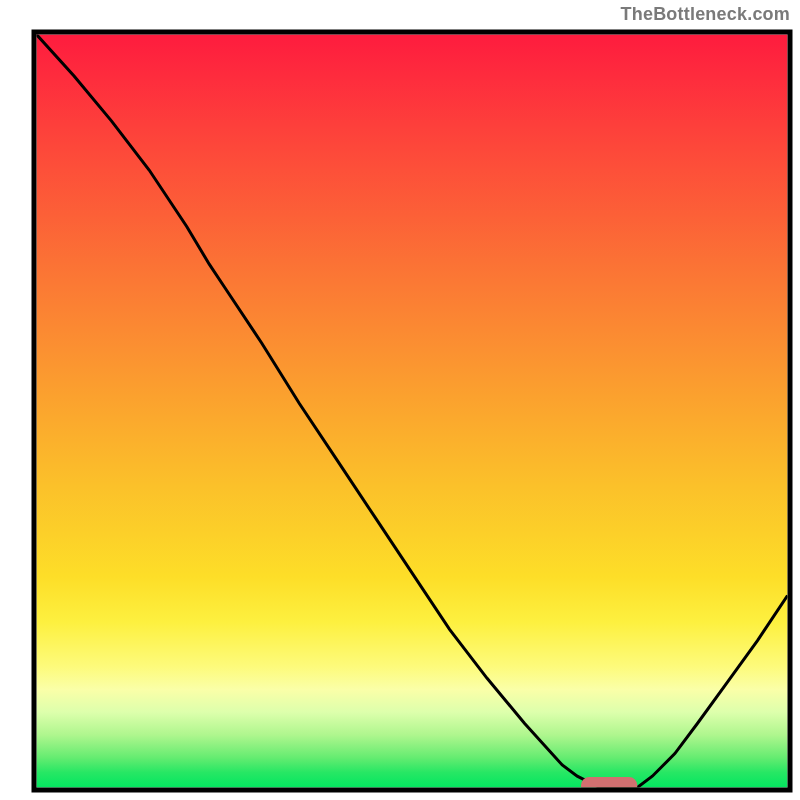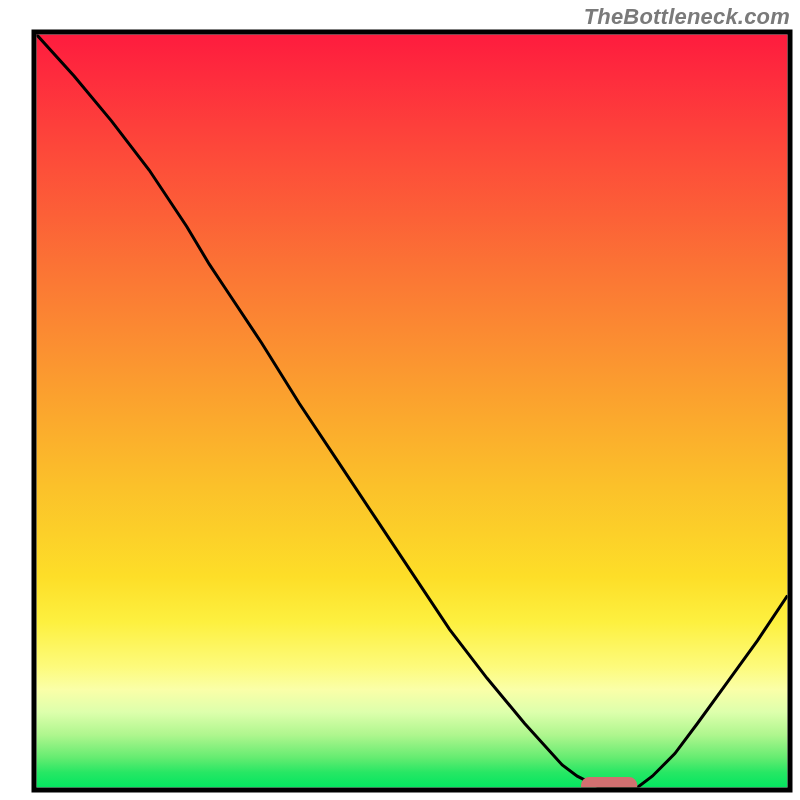--- a/index.html
+++ b/index.html
@@ -12,25 +12,24 @@
   }
   .container {
     position: relative;
     width: 800px;
     height: 800px;
   }
   .watermark {
     position: absolute;
     top: 4px;
     right: 10px;
-    font-size: 22px;
+    font-size: 18px;
     font-weight: bold;
     color: #7a7a7a;
     letter-spacing: 0.2px;
-    font-style: italic;
   }
   svg.chart {
     position: absolute;
     top: 0;
     left: 0;
   }
 </style>
 </head>
 <body>
 

